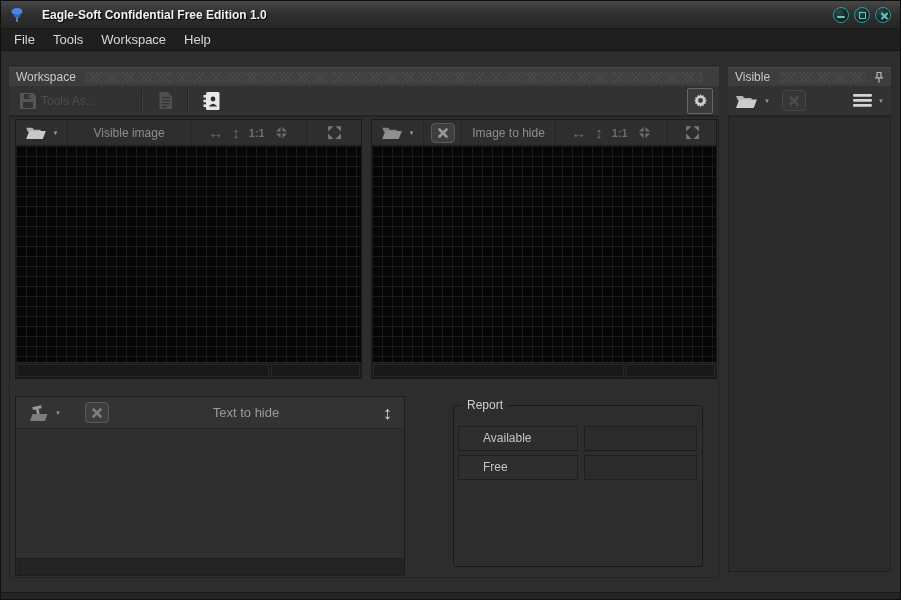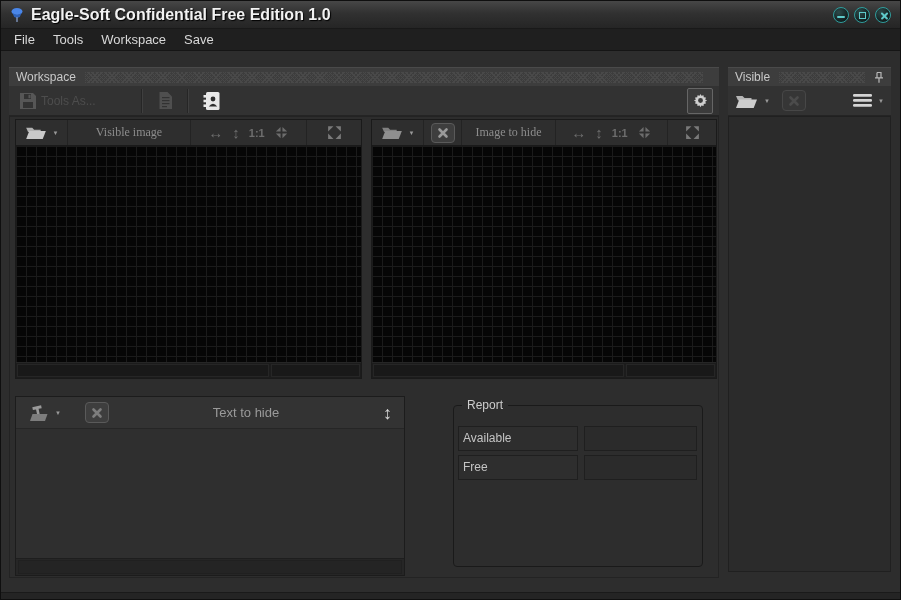--- a/index.html
+++ b/index.html
@@ -6,21 +6,21 @@
   html,body { width:901px; height:600px; overflow:hidden; background:#2d2d2d;
               font-family:"Liberation Sans","DejaVu Sans",sans-serif; }
   .window { position:absolute; left:0; top:0; width:901px; height:600px;
             background:#2d2d2d; border:1px solid #0f0f0f; }
 
   
   .titlebar { position:absolute; left:0; top:0; width:100%; height:28px;
               background:linear-gradient(#474747,#313131 45%,#252525);
               border-bottom:1px solid #191919; display:flex; align-items:center; }
   .app-icon { margin-left:8px; display:flex; }
-  .title { margin-left:6px; color:#f2f2f2; font-size:16px; font-weight:bold;
+  .title { margin-left:17px; color:#f2f2f2; font-size:12px; font-weight:bold;
            text-shadow:1px 1px 1px #000; }
   .win-controls { position:absolute; right:9px; top:6px; display:flex; gap:5px; }
   .win-btn { width:16px; height:16px; border-radius:50%;
              background:radial-gradient(circle at 35% 30%, #2c4a4a, #101c1c 75%);
              border:1px solid #2f9d9d; color:#5ecaca; display:flex;
              align-items:center; justify-content:center; position:relative; }
   .g-min { width:8px; height:2px; background:currentColor; border-radius:1px; margin-top:3px; }
   .g-max { width:7px; height:7px; border:1.5px solid currentColor; }
   .g-close::before,.g-close::after { content:""; position:absolute; left:3.5px; top:6.5px;
              width:9px; height:1.8px; background:currentColor; border-radius:1px; }
@@ -68,21 +68,21 @@
   .explorer-body { position:absolute; left:727px; top:115px; width:163px; height:456px;
              background:#2b2b2b; border:1px solid #202020; }
 
   
   .image-panel { position:absolute; border:1px solid #1a1a1a; background:#060606;
                  display:flex; flex-direction:column; }
   .ip-header { display:flex; height:26px; background:#2e2e2e;
                border-bottom:1px solid #1a1a1a; flex:none; }
   .ip-sec { display:flex; align-items:center; justify-content:center;
             border-right:1px solid #232323; }
-  .ip-title { color:#8d8d8d; font-size:12px;font-family:Liberation Serif, serif; }
+  .ip-title { color:#8d8d8d; font-size:12px; }
   .ip-tools { gap:9px; }
   .ip-glyph { font-size:15px; font-weight:600; color:#6d6d6d; line-height:1; }
   .ip-zoom { font-size:11px; font-weight:bold; color:#6d6d6d; }
   .ip-svg { display:flex; color:#6d6d6d; }
   .ip-svg.expand { color:#7a7a7a; }
   .ip-canvas { flex:1; background-color:#060606;
                background-image:
                  linear-gradient(#1b1b1b 1px, transparent 1px),
                  linear-gradient(90deg, #1b1b1b 1px, transparent 1px);
                background-size:10px 10px; }
@@ -103,21 +103,21 @@
               display:flex; }
   .tp-strip-cell { flex:1; margin:1px 2px; border:1px solid #202020; background:#242424; }
 
   
   .report-box { position:absolute; left:452px; top:404px; width:250px; height:162px;
                 border:1px solid #1a1a1a; border-radius:4px; padding:20px 5px 0 4px; }
   .report-title { position:absolute; left:8px; top:-8px; background:#2d2d2d;
                   padding:0 5px; color:#cdcdcd; font-size:12px;text-align:right; }
   .report-row { display:flex; margin-bottom:4px; height:25px; }
   .report-label { width:120px; border:1px solid #1f1f1f; background:#2e2e2e;
-                  color:#c4c4c4; font-size:12px; line-height:23px; padding-left:4px; }
+                  color:#c4c4c4; font-size:12px; line-height:23px; padding-left:24px; }
   .report-value { flex:1; margin-left:6px; border:1px solid #1f1f1f; background:#2b2b2b;
                   color:#c4c4c4; font-size:12px; line-height:23px; padding-left:6px; }
 
   .window-footer { position:absolute; left:0; right:0; bottom:0; height:7px;
                    background:#242424; border-top:1px solid #1a1a1a; }
 </style>
 </head>
 <body>
 
 <div class="window">
@@ -139,21 +139,21 @@
           <span class="g-max"></span>
         </div>
       <div class="win-btn g-close"></div>
     </div>
   </div>
 
   <div class="menubar">
     <span class="menu-item">File</span>
     <span class="menu-item">Tools</span>
     <span class="menu-item">Workspace</span>
-    <span class="menu-item">Save</span>
+    <span class="menu-item">Help</span>
   </div>
 
   <div class="dock-header" style="left:8px; top:66px; width:710px;">
     <span class="dock-title">Workspace</span>
     <span class="hatch"></span>
   </div>
 
   <div class="dock-header" style="left:727px; top:66px; width:163px;">
     <span class="dock-title">Visible</span>
     <span class="hatch"></span>

